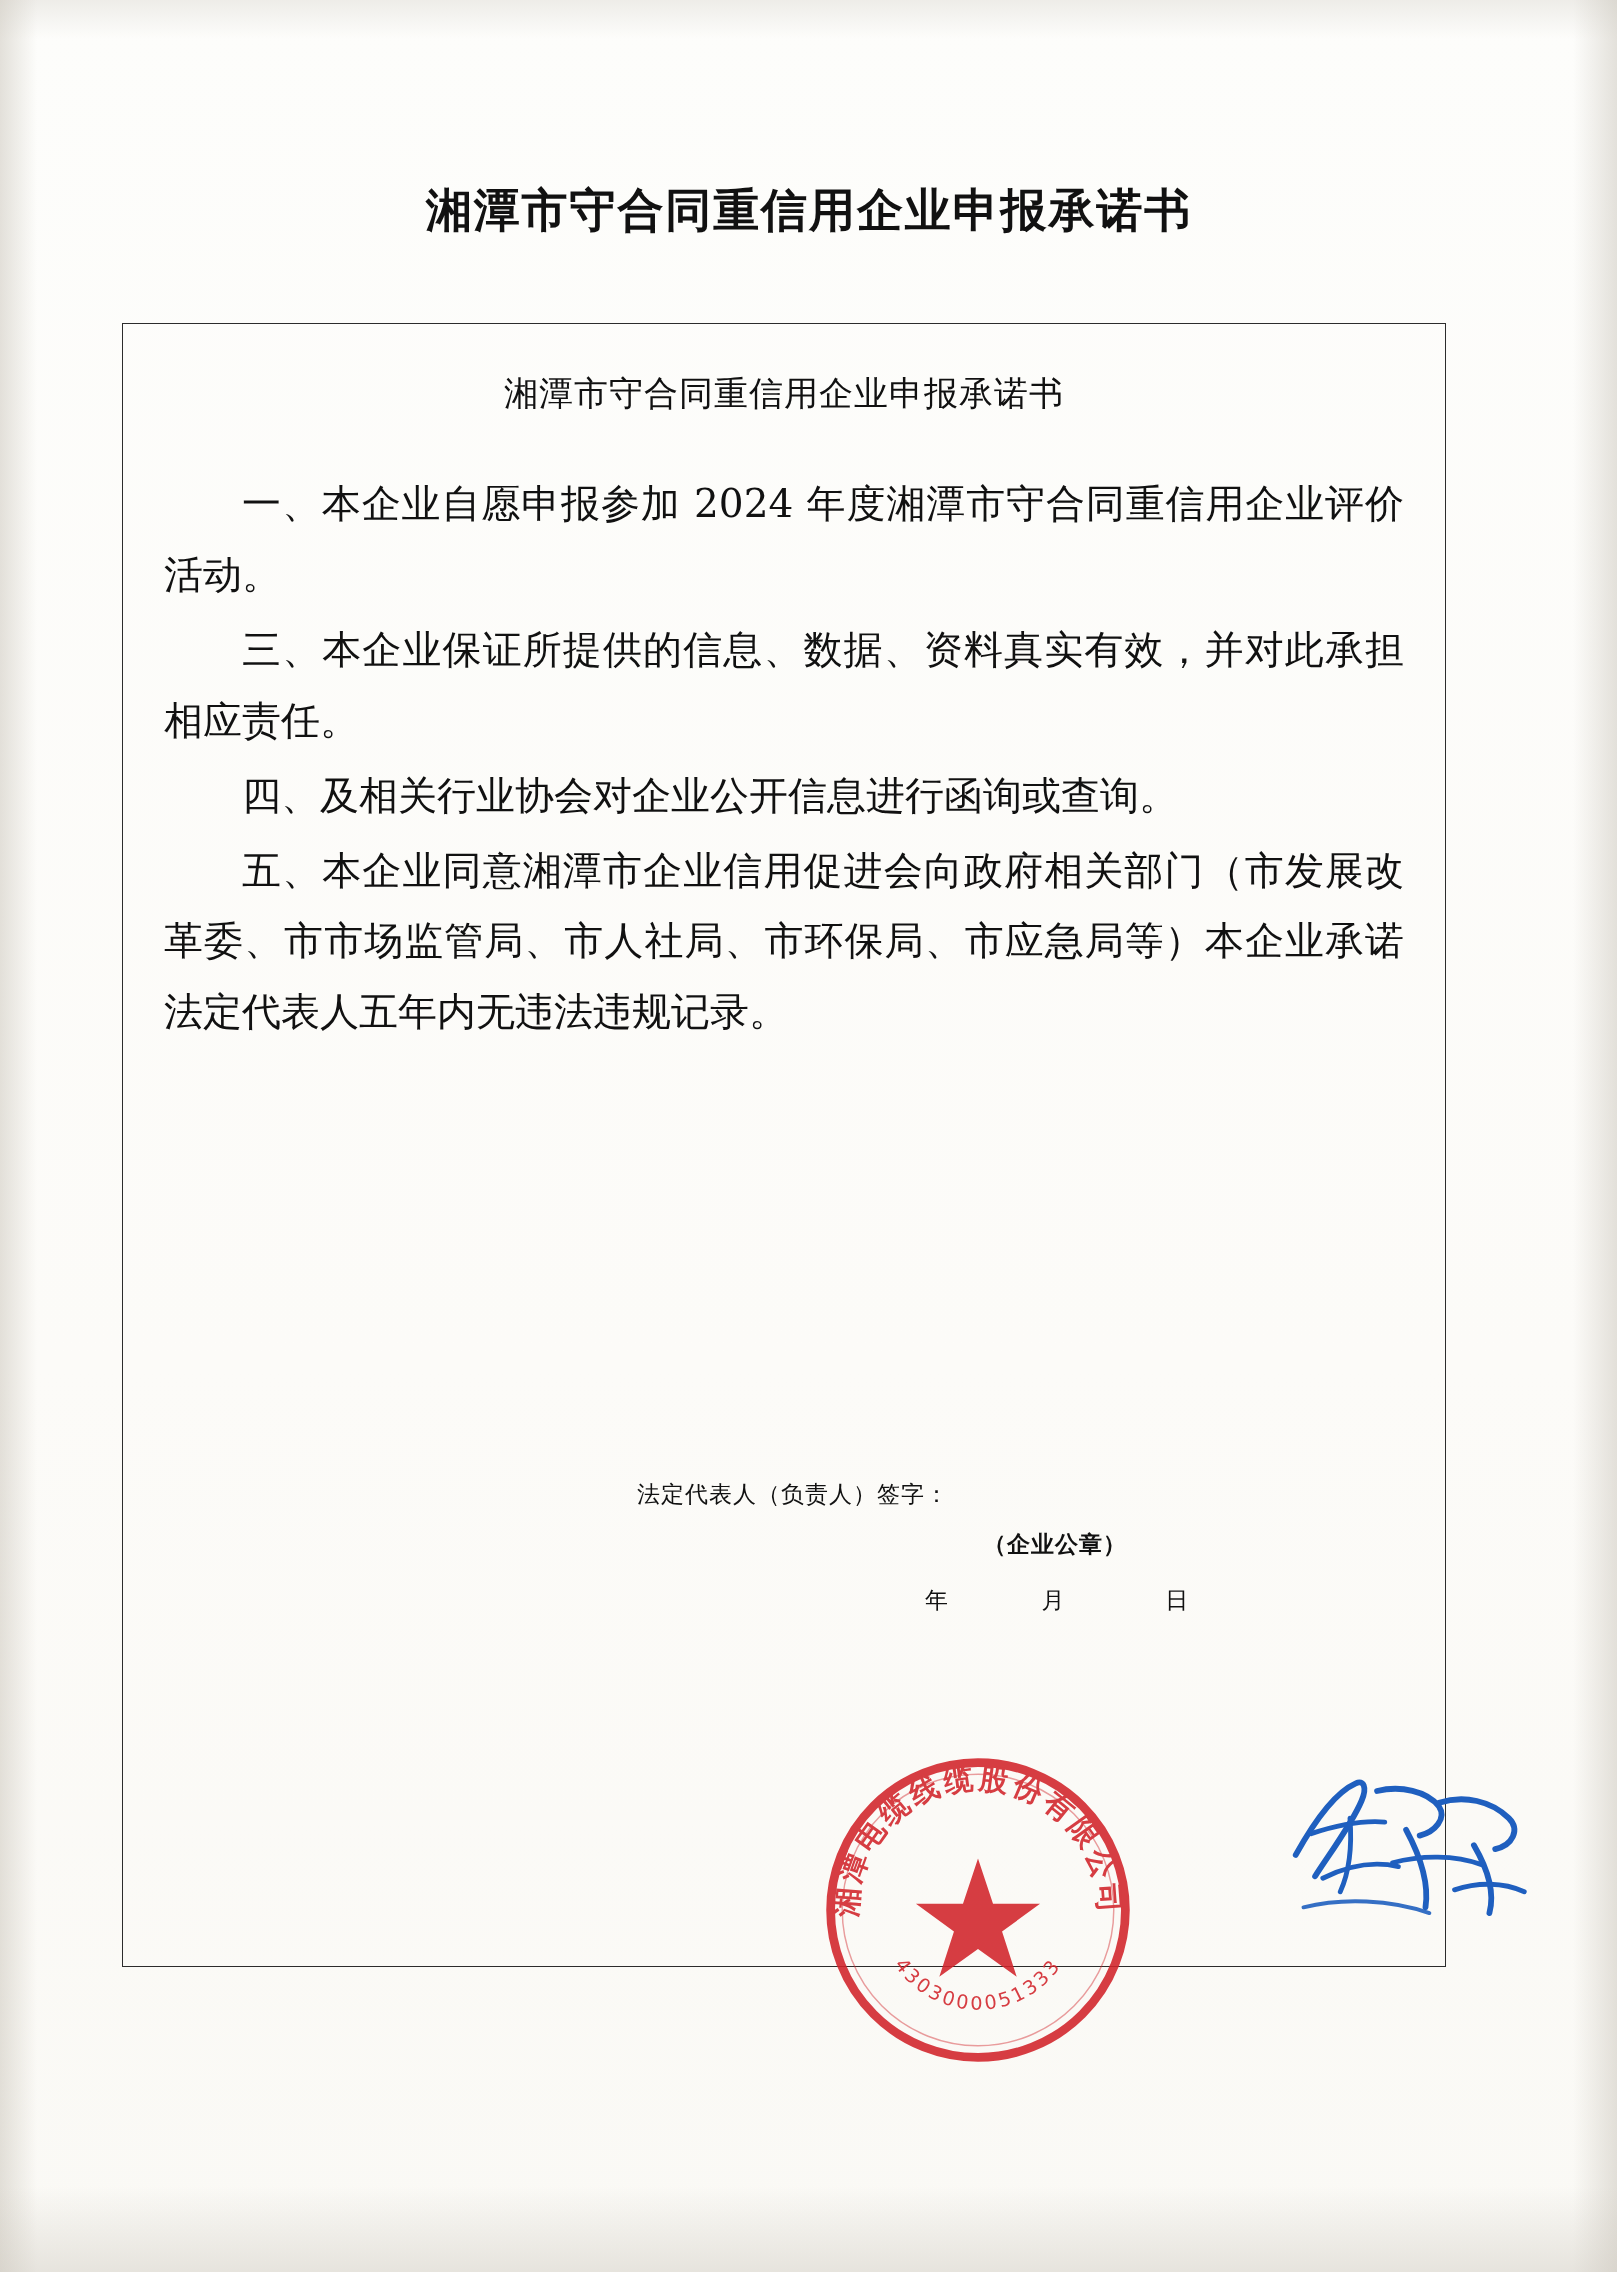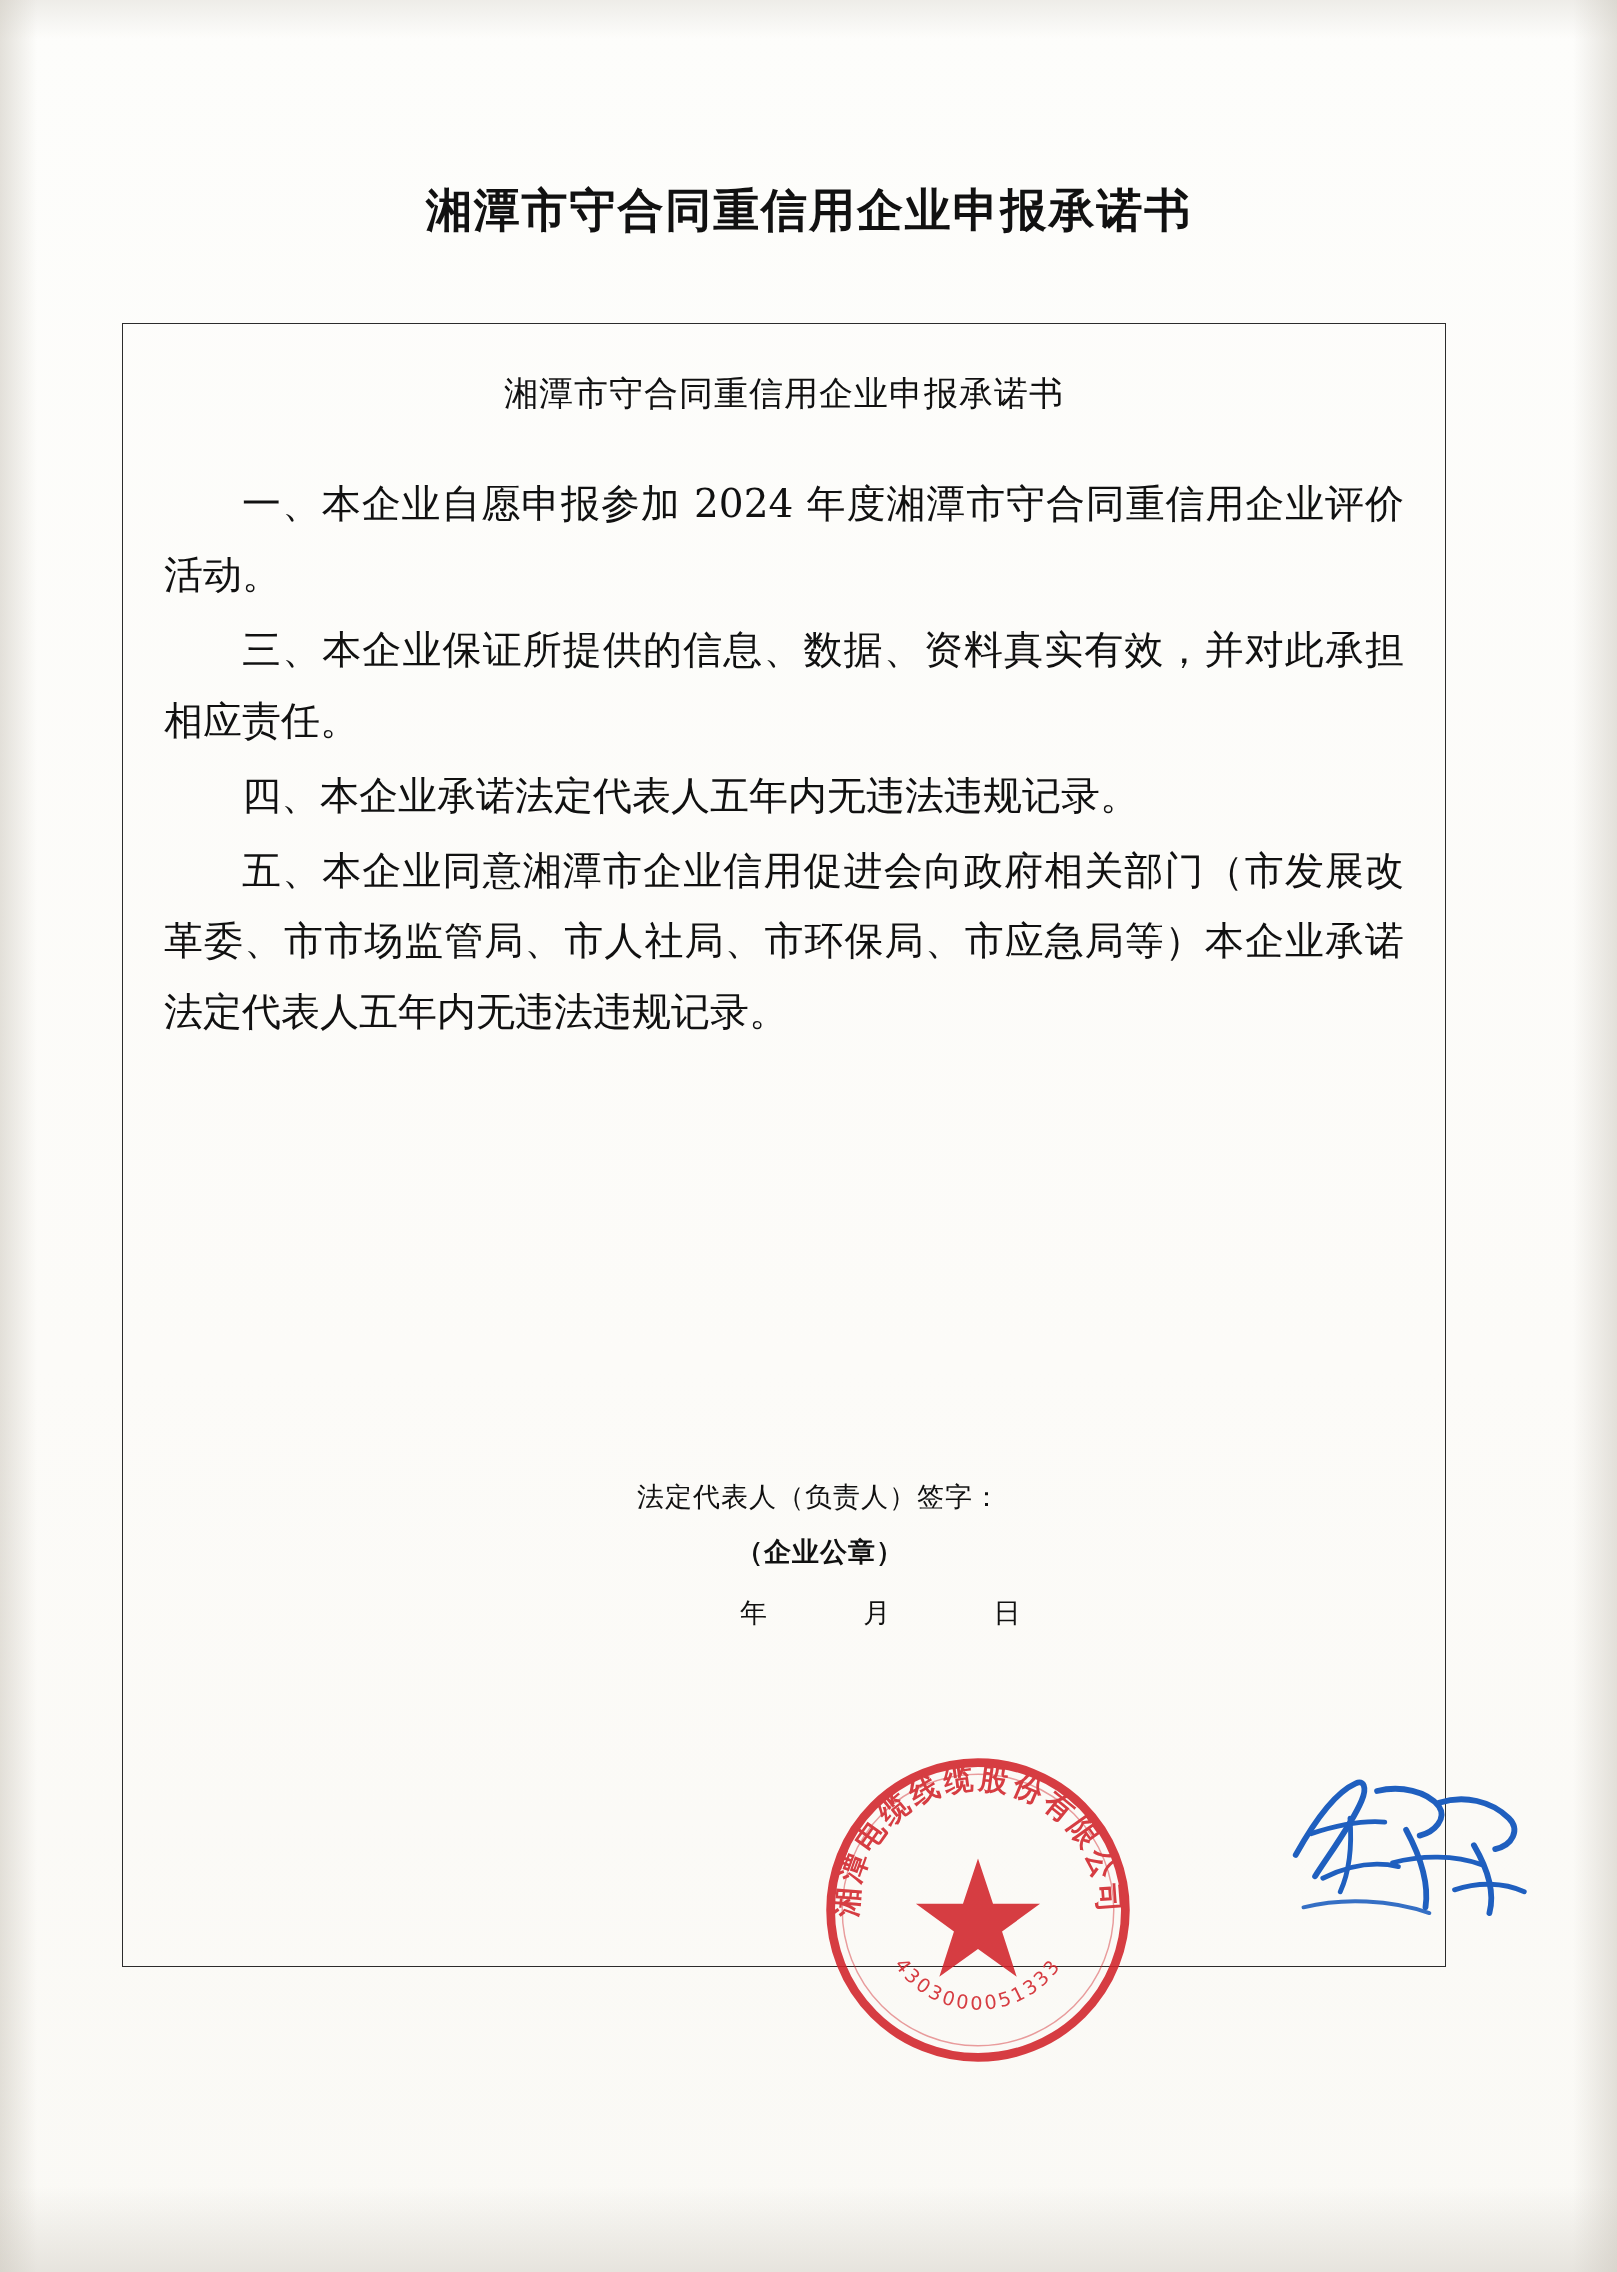--- a/index.html
+++ b/index.html
@@ -96,22 +96,23 @@
   }
 
   .para + .para { margin-top: 1.9px; }
 
   
   .sign-block {
     position: absolute;
     left: 514px;
     top: 1155px;
     width: 737px;
-    font-size: 27px;
-    color: #111;
+    font-size: 23px;
+    color: #111;
+    text-align: center;
   }
   .sign-row {
     display: flex;
     align-items: baseline;
     white-space: nowrap;
   }
   .sign-row .sign-label { letter-spacing: 1px; }
   .sign-seal-note {
     margin-top: 19px;
     margin-left: 99px;
@@ -161,21 +162,21 @@
 
   <div class="doc-title">湘潭市守合同重信用企业申报承诺书</div>
 
   <div class="content-box">
 
     <div class="box-title">湘潭市守合同重信用企业申报承诺书</div>
 
     <div class="body-text">
       <p class="para">一、本企业自愿申报参加 2024 年度湘潭市守合同重信用企业评价活动。</p>
       <p class="para">三、本企业保证所提供的信息、数据、资料真实有效，并对此承担相应责任。</p>
-      <p class="para">四、本企业承诺法定代表人五年内无违法违规记录。</p>
+      <p class="para">四、及相关行业协会对企业公开信息进行函询或查询。</p>
       <p class="para">五、本企业同意湘潭市企业信用促进会向政府相关部门（市发展改革委、市市场监管局、市人社局、市环保局、市应急局等）本企业承诺法定代表人五年内无违法违规记录。</p>
     </div>
 
     <div class="sign-block">
       <div class="sign-row">
         <span class="sign-label">法定代表人（负责人）签字：</span>
       </div>
       <div class="sign-seal-note">（企业公章）</div>
       <div class="date-row">
         <span>年</span>

